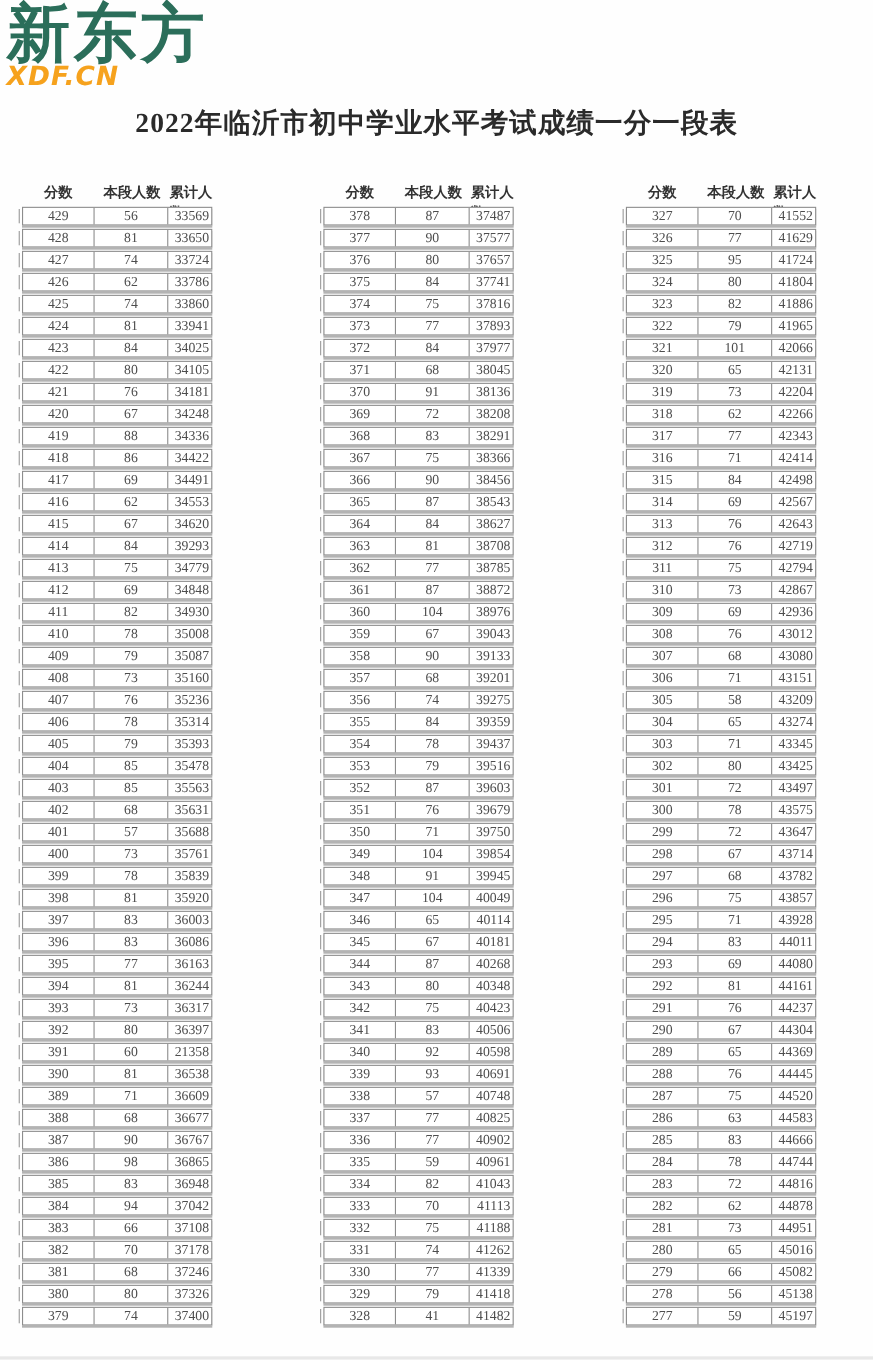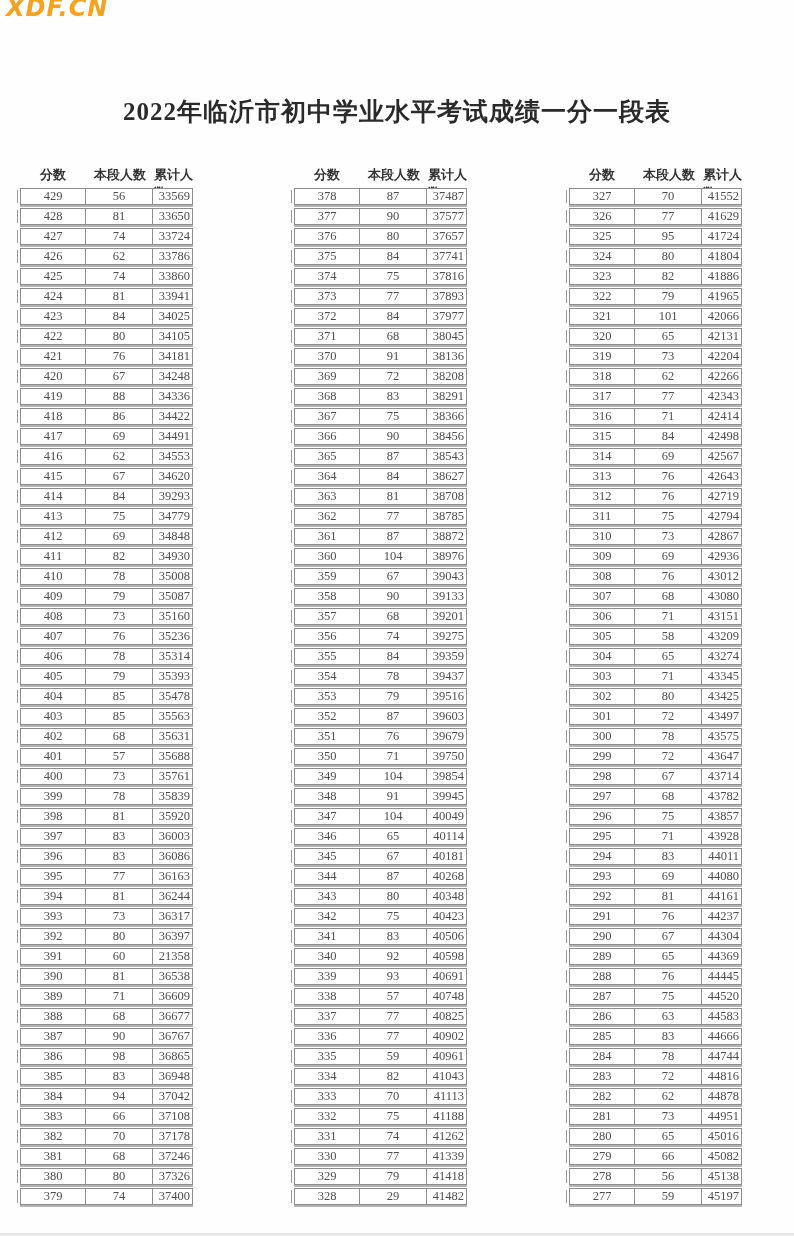--- a/index.html
+++ b/index.html
@@ -95,20 +95,21 @@
     width: 100%; height: 3px;
     background: #e8e8e8;
   }
 </style>
 </head>
 <body>
 
 <div class="page">
 
   <div class="logo">
+    <div class="logo-cn">新东方</div>
     <div class="logo-en">XDF.CN</div>
   </div>
 
   <div class="title">2022年临沂市初中学业水平考试成绩一分一段表</div>
 
   <div class="tcol tcol-0">
     <div class="thead">
       <div class="h-score">分数</div>
       <div class="h-count">本段人数</div>
       <div class="h-cum">累计人数</div>
@@ -624,21 +625,21 @@
           <div class="c-count">77</div>
           <div class="c-cum">41339</div>
         </div>
         <div class="trow">
           <div class="c-score">329</div>
           <div class="c-count">79</div>
           <div class="c-cum">41418</div>
         </div>
         <div class="trow">
           <div class="c-score">328</div>
-          <div class="c-count">29</div>
+          <div class="c-count">41</div>
           <div class="c-cum">41482</div>
         </div>
       </div>
   </div>
 
   <div class="tcol tcol-2">
     <div class="thead">
       <div class="h-score">分数</div>
       <div class="h-count">本段人数</div>
       <div class="h-cum">累计人数</div>

